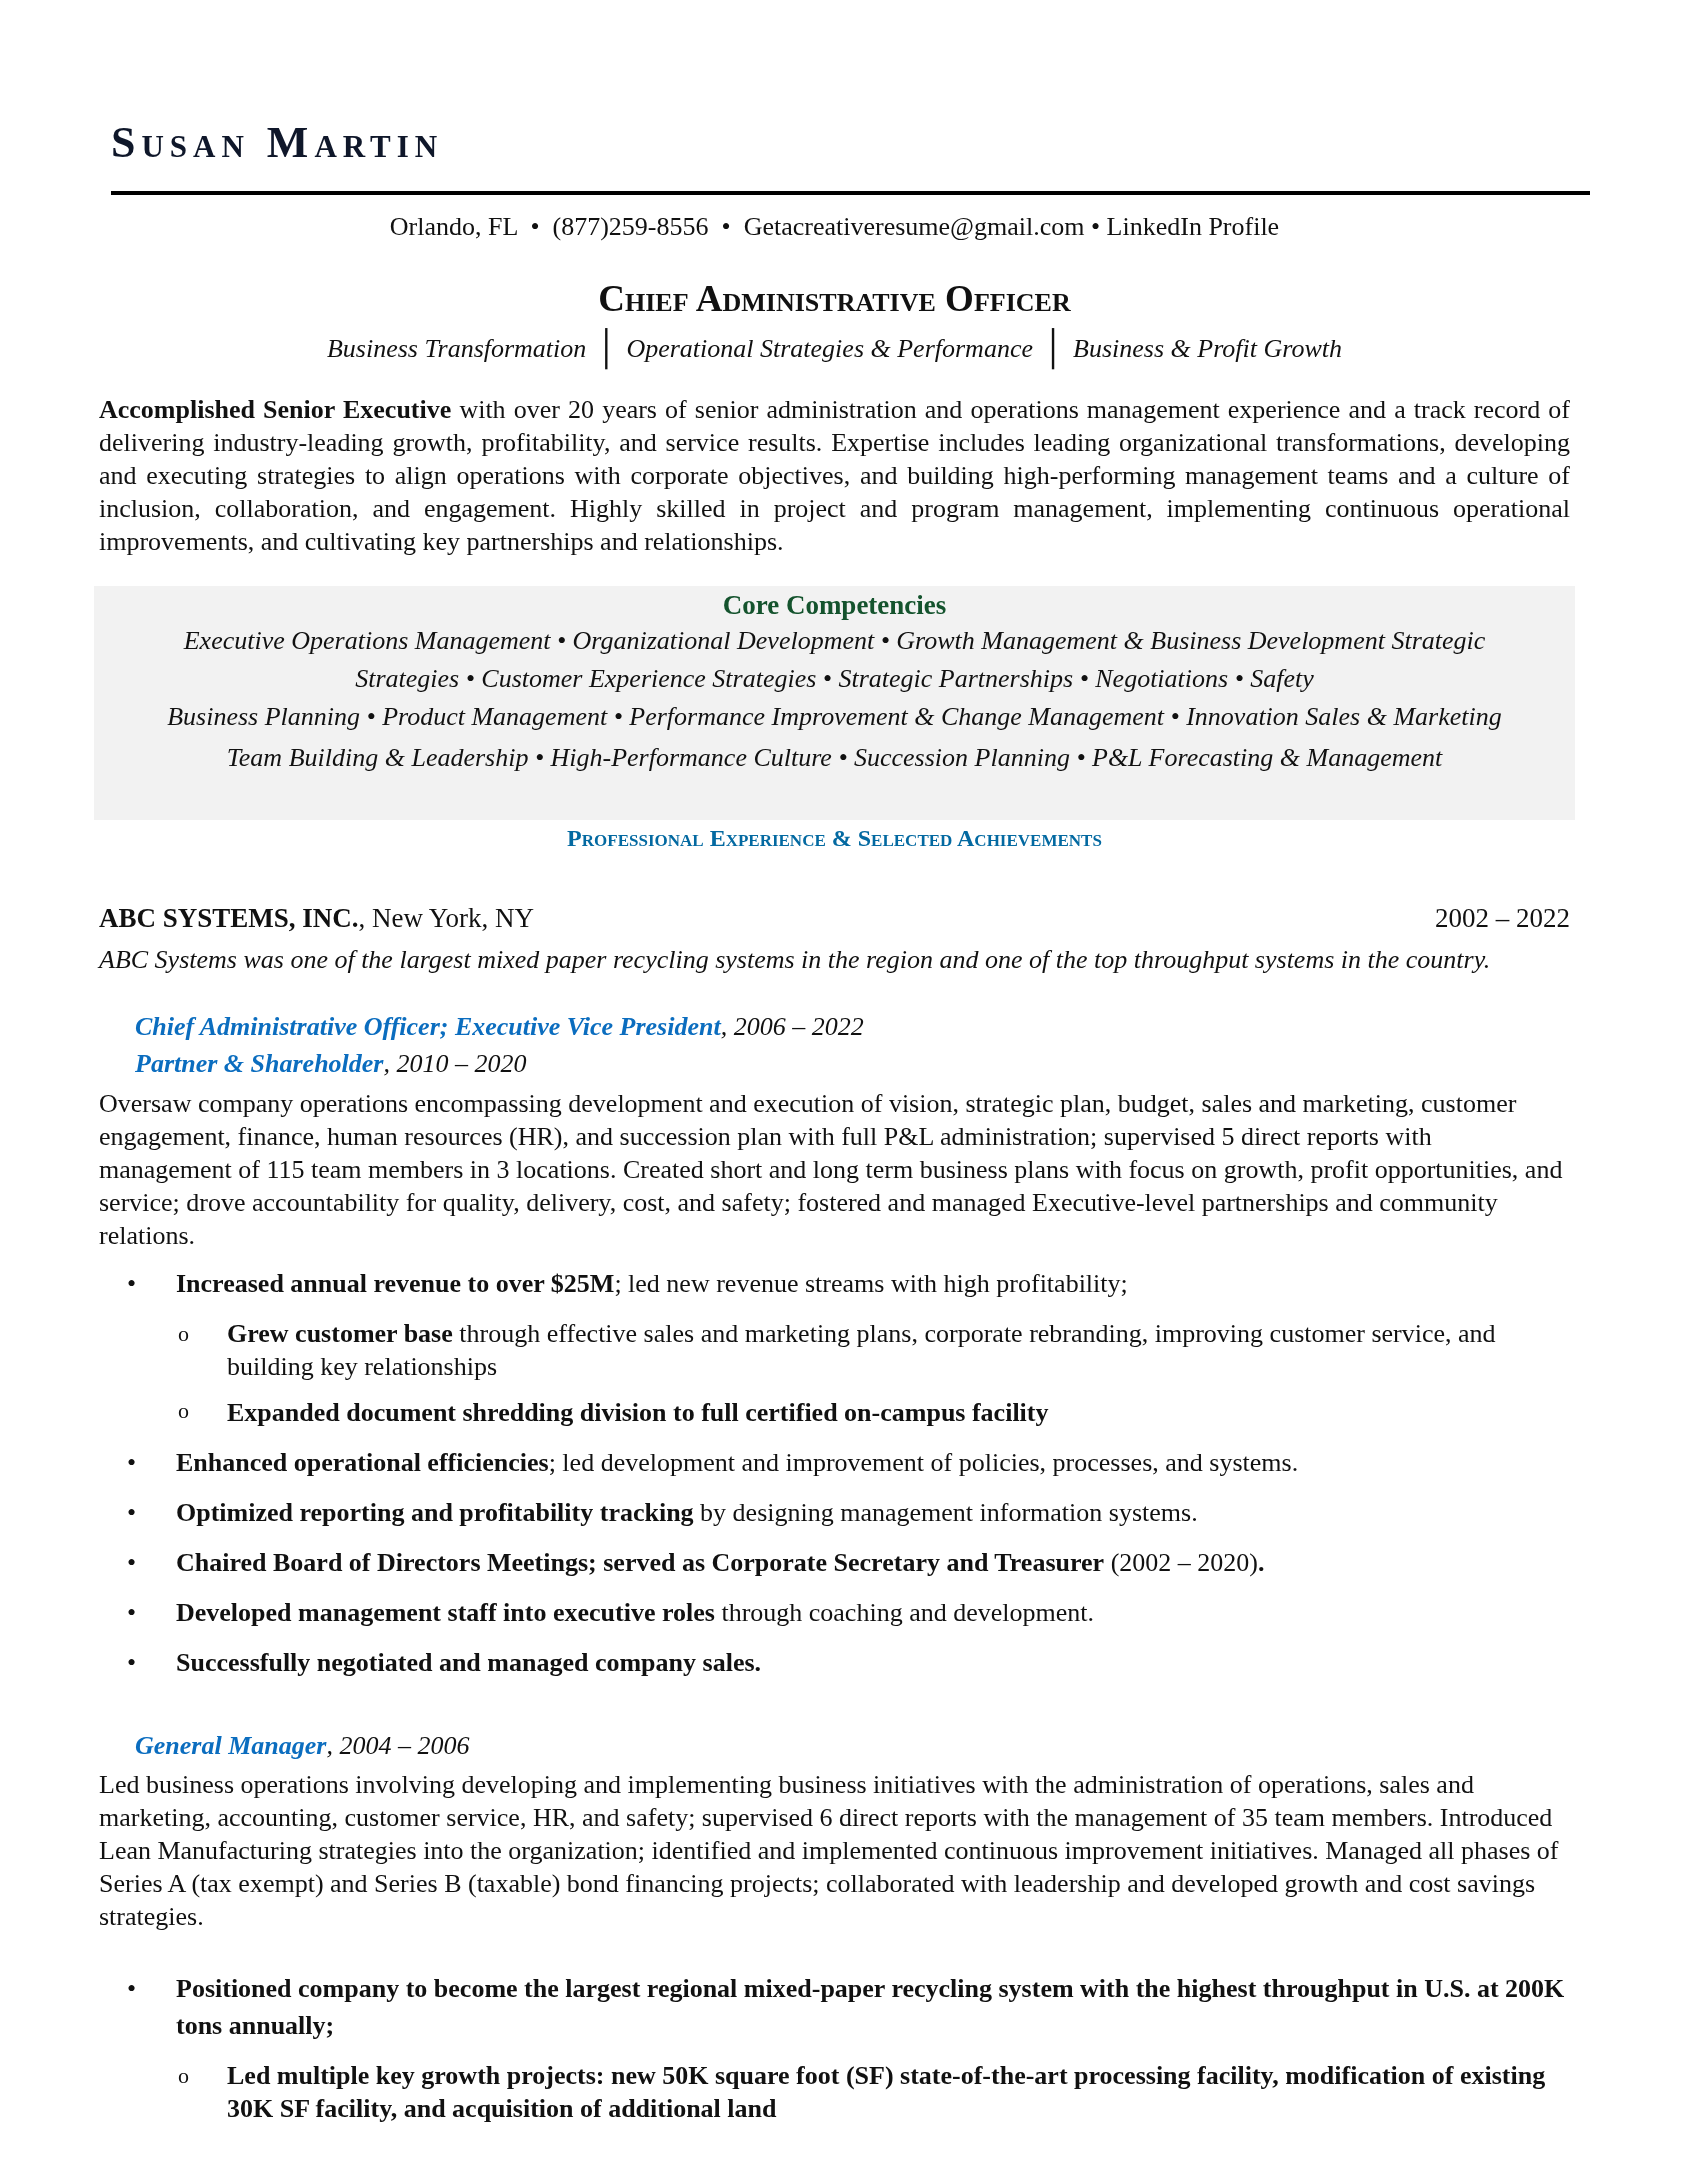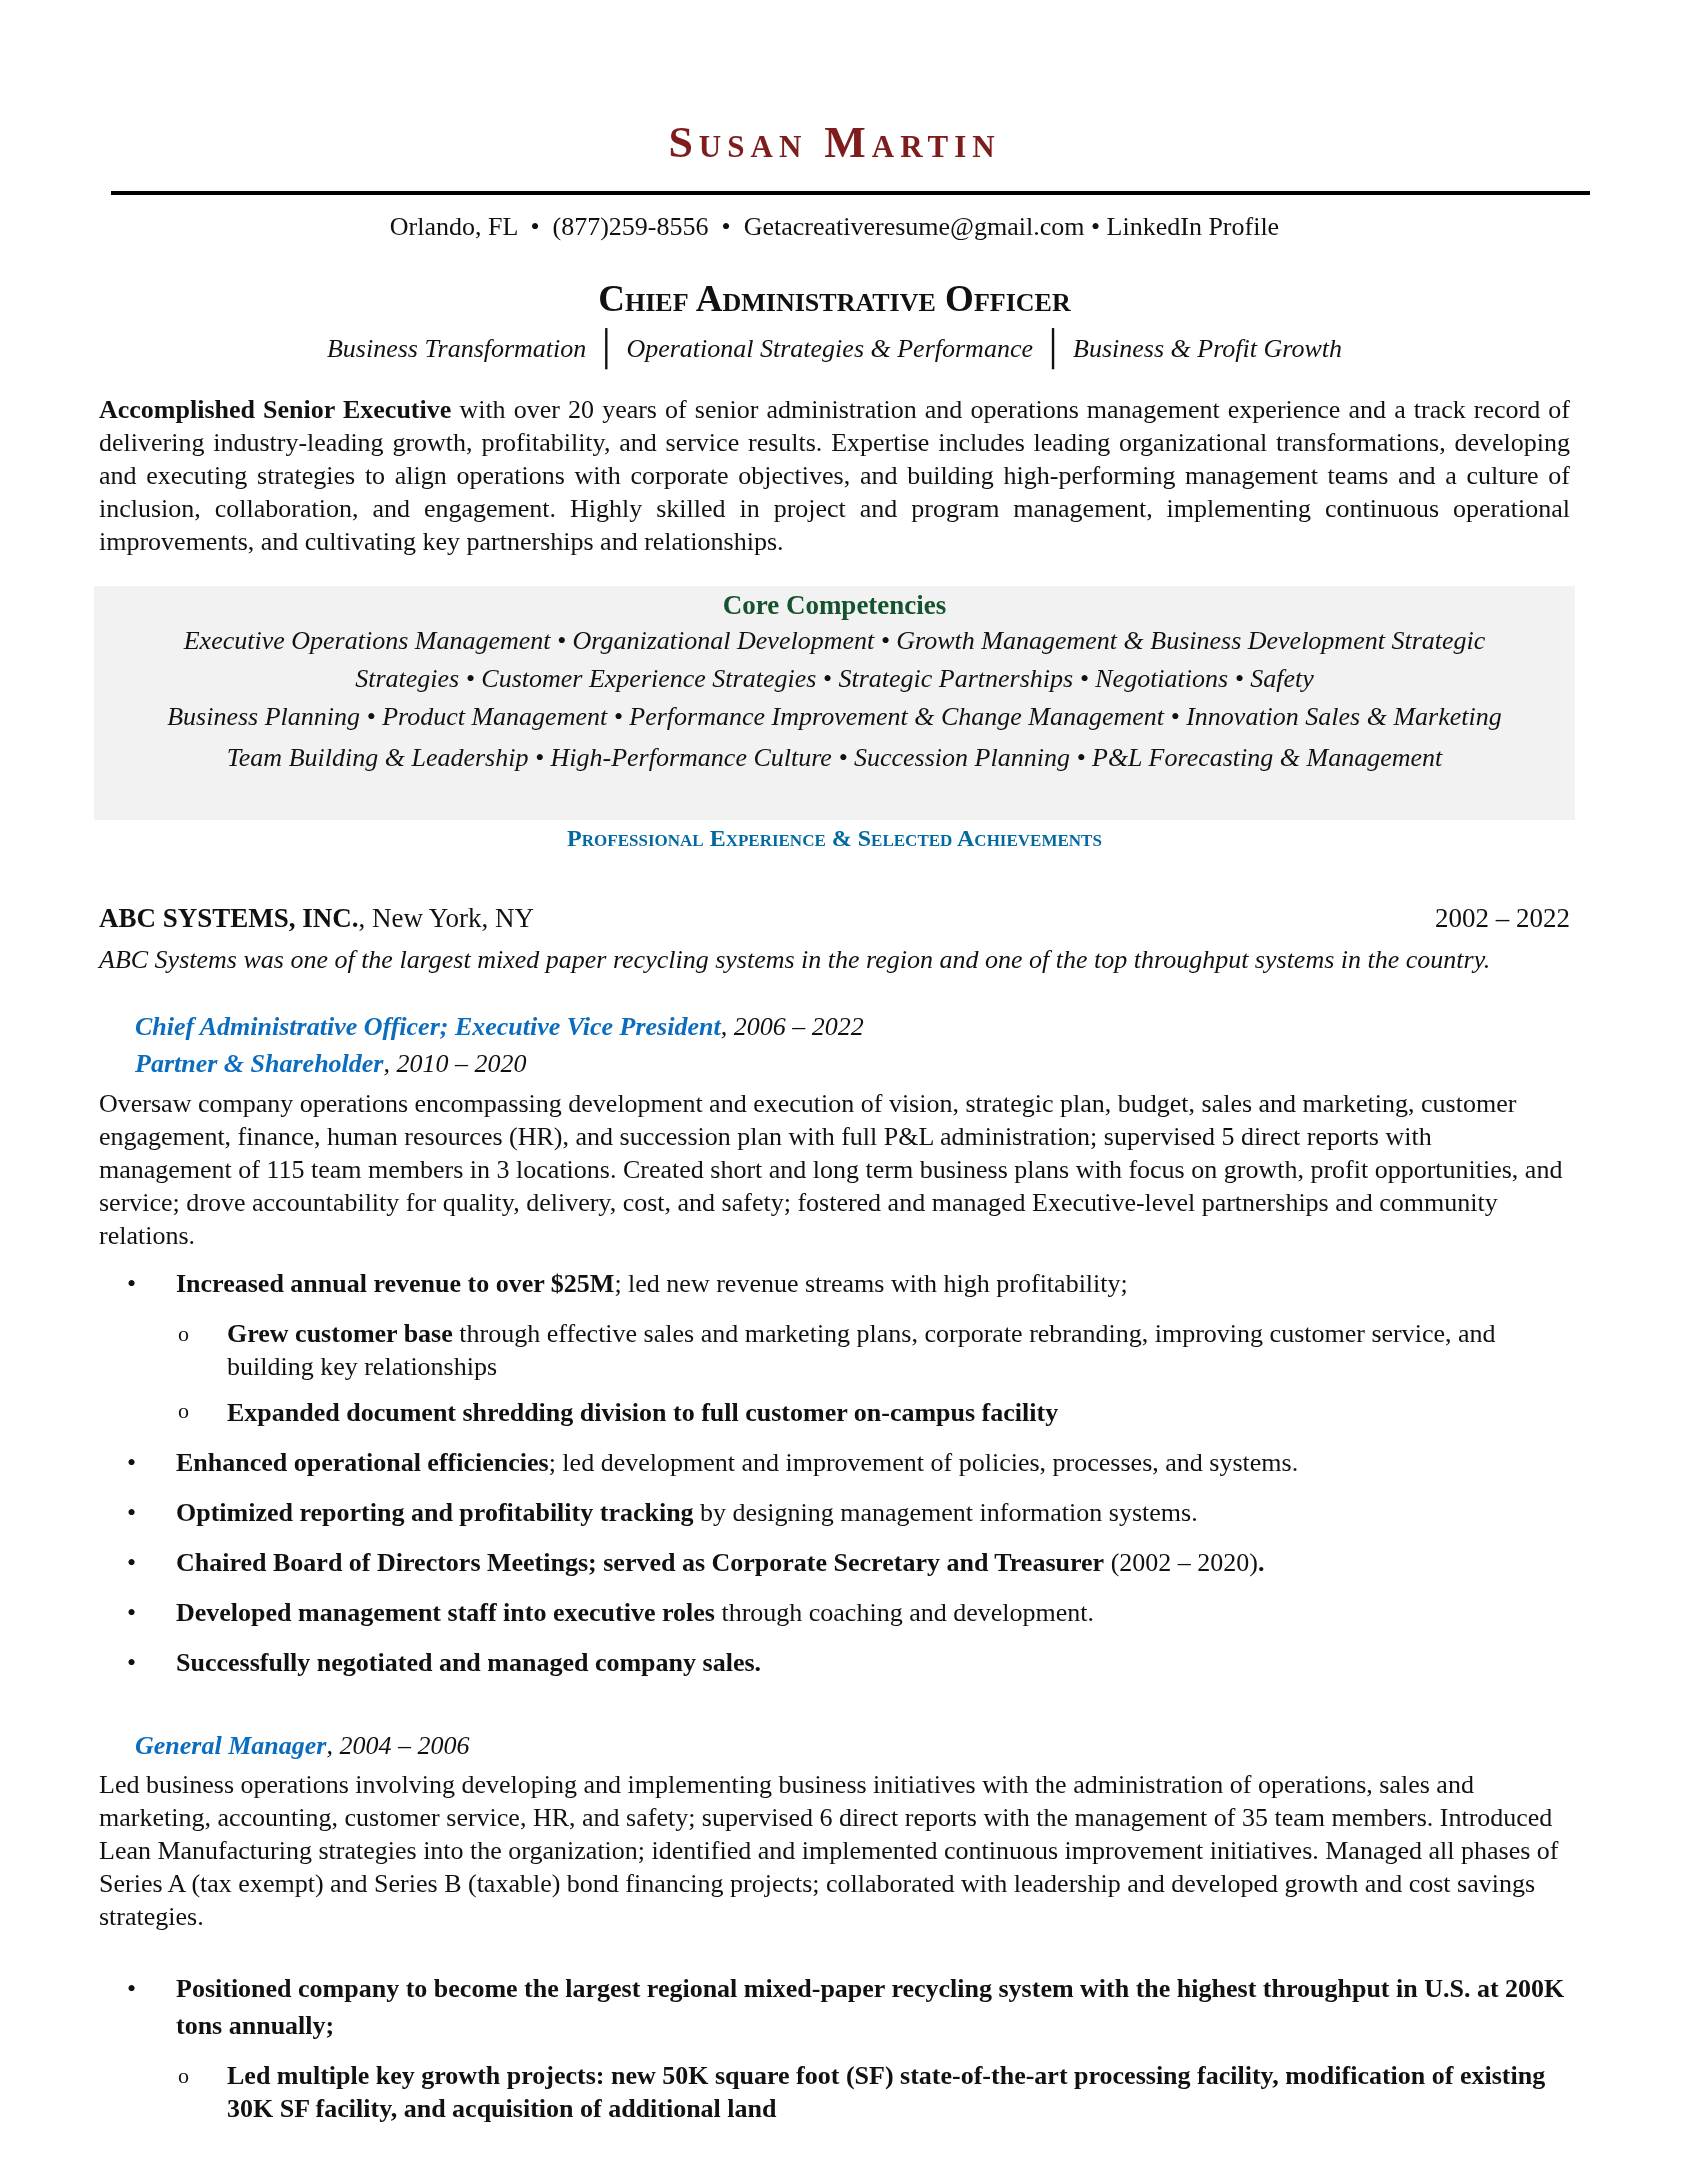--- a/index.html
+++ b/index.html
@@ -1,20 +1,20 @@
 <!DOCTYPE html>
 <html><head>
 <meta charset="utf-8">
 <style>
   html, body { margin:0; padding:0; background:#fff; }
   body { width:1683px; height:2178px; position:relative; overflow:hidden;
          font-family:"Liberation Serif", serif; color:#111; }
   .page { position:absolute; left:99px; top:0; width:1471px; }
-  .name { position:absolute; top:117px; left:0; width:1471px; text-align:center;
-          color:#7f1d1d; font-weight:bold; font-size:44px; letter-spacing:6px; font-variant:small-caps; }
+  .name { position:absolute; top:117px; left:12px; width:1471px; 
+          color:#0f172a; font-weight:bold; font-size:44px; letter-spacing:6px; font-variant:small-caps; }
   .rule { position:absolute; top:191px; left:12px; width:1479px; height:4px; background:#000; }
   .contact { position:absolute; top:212px; left:0; width:1471px; text-align:center; font-size:26px; }
   .title { position:absolute; top:277px; left:0; width:1471px; text-align:center;
            font-size:37px; font-weight:bold; font-variant:small-caps; }
   .tagline { position:absolute; top:327px; left:0; width:1471px; text-align:center;
              font-style:italic; font-size:26px; }
   .tagline .sep { font-style:normal; font-size:34px; margin:0 8px; position:relative; top:2px; }
   .summary { position:absolute; top:393px; left:0; width:1471px; font-size:26px; line-height:33px;
              text-align:justify; }
   .comp { position:absolute; top:586px; left:-5px; width:1481px; height:234px; background:#f2f2f2; }
@@ -80,21 +80,21 @@
   <div class="co-desc">ABC Systems was one of the largest mixed paper recycling systems in the region and one of the top throughput systems in the country.</div>
 
   <div class="role" style="top:1012px"><span class="rt">Chief Administrative Officer; Executive Vice President</span><span>, 2006 – 2022</span></div>
   <div class="role" style="top:1049px"><span class="rt">Partner &amp; Shareholder</span><span>, 2010 – 2020</span></div>
 
   <div class="para" style="top:1087px">Oversaw company operations encompassing development and execution of vision, strategic plan, budget, sales and marketing, customer engagement, finance, human resources (HR), and succession plan with full P&amp;L administration; supervised 5 direct reports with management of 115 team members in 3 locations. Created short and long term business plans with focus on growth, profit opportunities, and service; drove accountability for quality, delivery, cost, and safety; fostered and managed Executive-level partnerships and community relations.</div>
 
   <ul class="b" style="top:1269px">
     <li style="height:48px"><span class="dot">•</span><b>Increased annual revenue to over $25M</b><span>; led new revenue streams with high profitability;</span></li>
     <li class="sub" style="height:81px;line-height:33px"><span class="dot">o</span><b>Grew customer base</b><span> through effective sales and marketing plans, corporate rebranding, improving customer service, and building key relationships</span></li>
-    <li class="sub" style="height:50px"><span class="dot">o</span><b>Expanded document shredding division to full customer on-campus facility</b></li>
+    <li class="sub" style="height:50px"><span class="dot">o</span><b>Expanded document shredding division to full certified on-campus facility</b></li>
     <li style="height:50px"><span class="dot">•</span><b>Enhanced operational efficiencies</b><span>; led development and improvement of policies, processes, and systems.</span></li>
     <li style="height:50px"><span class="dot">•</span><b>Optimized reporting and profitability tracking</b><span> by designing management information systems.</span></li>
     <li style="height:50px"><span class="dot">•</span><b>Chaired Board of Directors Meetings; served as Corporate Secretary and Treasurer</b><span> (2002 – 2020)</span><b>.</b></li>
     <li style="height:50px"><span class="dot">•</span><b>Developed management staff into executive roles</b><span> through coaching and development.</span></li>
     <li style="height:50px"><span class="dot">•</span><b>Successfully negotiated and managed company sales.</b></li>
   </ul>
 
   <div class="role" style="top:1731px"><span class="rt">General Manager</span><span>, 2004 – 2006</span></div>
 
   <div class="para" style="top:1768px">Led business operations involving developing and implementing business initiatives with the administration of operations, sales and marketing, accounting, customer service, HR, and safety; supervised 6 direct reports with the management of 35 team members. Introduced Lean Manufacturing strategies into the organization; identified and implemented continuous improvement initiatives. Managed all phases of Series A (tax exempt) and Series B (taxable) bond financing projects; collaborated with leadership and developed growth and cost savings strategies.</div>

